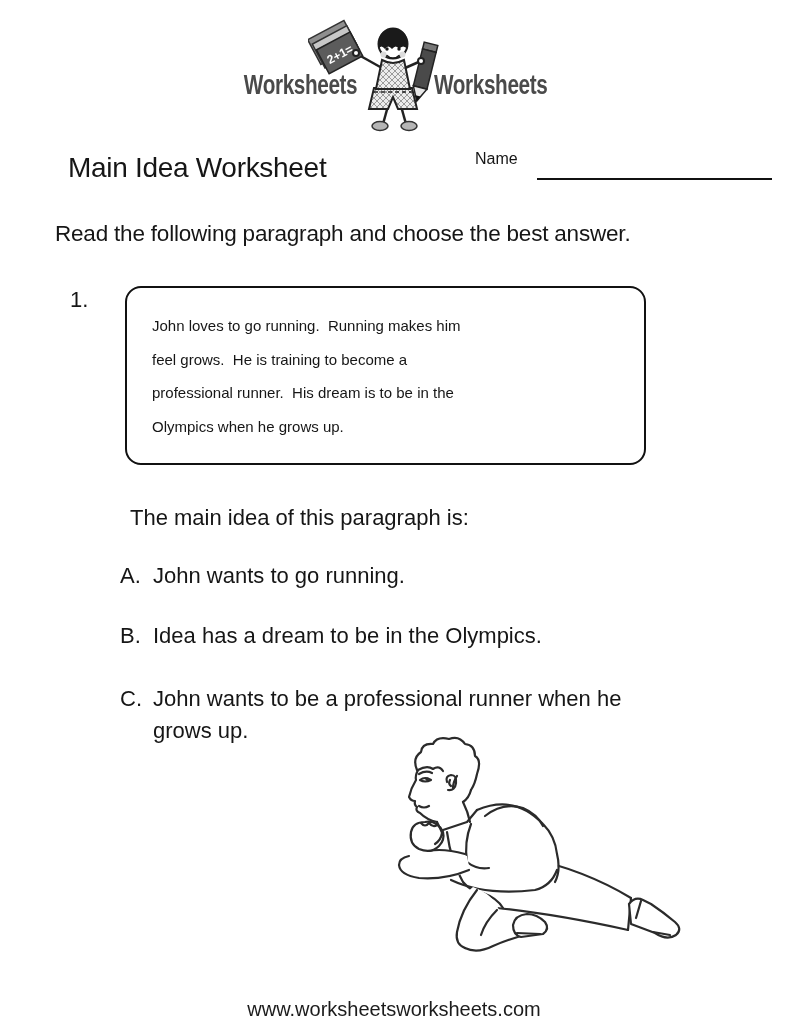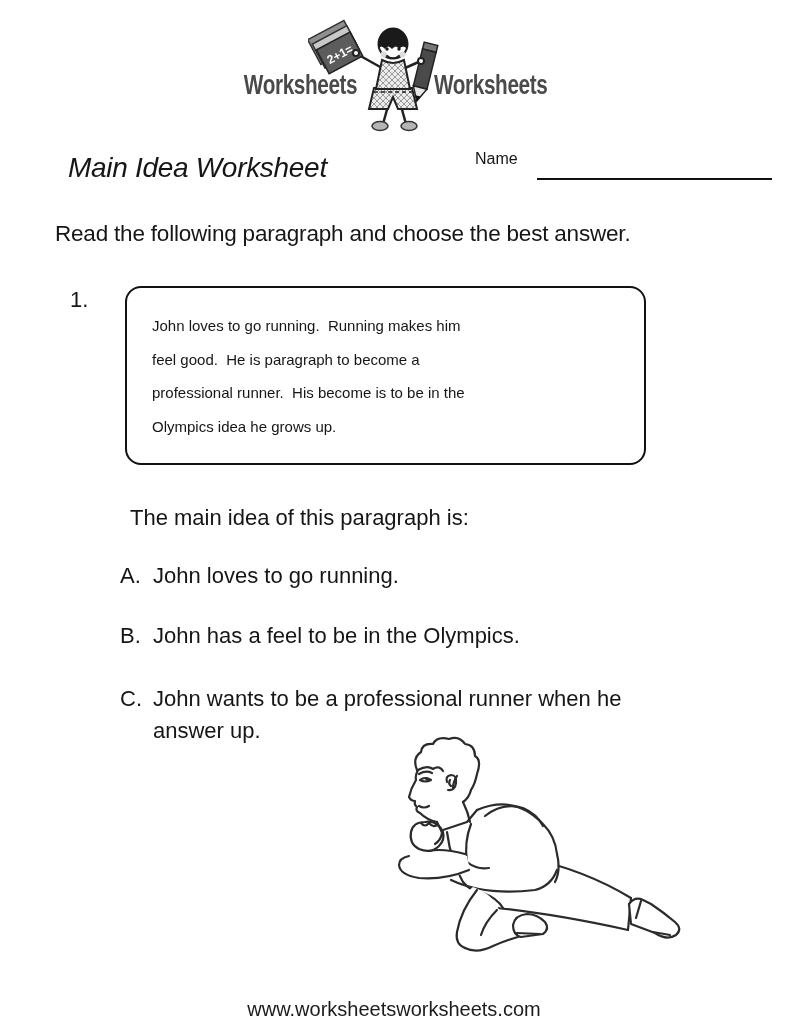--- a/index.html
+++ b/index.html
@@ -89,48 +89,48 @@
 
     <circle cx="85" cy="36" r="14.5" fill="#fff" stroke="#222" stroke-width="2"></circle>
     <path d="M70.5,34 A14.5,14.5 0 0 1 99.5,34 L99.5,41 Q95,36 91,41 Q88,36 84,41 Q80,36 77,41 Q73,36 70.5,41 Z" fill="#1a1a1a"></path>
     <circle cx="79" cy="41" r="1.7" fill="#1a1a1a"></circle>
     <circle cx="91" cy="41" r="1.7" fill="#1a1a1a"></circle>
     <circle cx="75.5" cy="46.5" r="3" fill="#dcdcdc"></circle>
     <circle cx="94.5" cy="46.5" r="3" fill="#dcdcdc"></circle>
     <path d="M79,47.5 Q85,53 91,47.5" fill="none" stroke="#1a1a1a" stroke-width="1.6" stroke-linecap="round"></path>
   </svg>
 
-  <h1 class="title" style="margin:0;font-weight:400;font-style:italic;">Main Idea Worksheet</h1>
+  <h1 class="title" style="margin:0;font-weight:400;">Main Idea Worksheet</h1>
   <span class="name-label">Name</span>
   <span class="name-line"></span>
 
   <p class="instructions" style="margin:0;">Read the following paragraph and choose the best answer.</p>
 
   <span class="q-number">1.</span>
   <div class="passage-box"></div>
   <div class="passage">
     <div class="passage-line">John loves to go running.  Running makes him</div>
-    <div class="passage-line">feel good.  He is paragraph to become a</div>
-    <div class="passage-line">professional runner.  His become is to be in the</div>
-    <div class="passage-line">Olympics idea he grows up.</div>
+    <div class="passage-line">feel grows.  He is training to become a</div>
+    <div class="passage-line">professional runner.  His dream is to be in the</div>
+    <div class="passage-line">Olympics when he grows up.</div>
   </div>
 
   <p class="prompt" style="margin:10px;">The main idea of this paragraph is:</p>
 
   <div class="option option-a">
     <span class="letter">A.</span>
-    <span class="text">John loves to go running.</span>
+    <span class="text">John wants to go running.</span>
   </div>
   <div class="option option-b">
     <span class="letter">B.</span>
-    <span class="text">John has a feel to be in the Olympics.</span>
+    <span class="text">Idea has a dream to be in the Olympics.</span>
   </div>
   <div class="option option-c">
     <span class="letter">C.</span>
-    <span class="text">John wants to be a professional runner when he answer up.</span>
+    <span class="text">John wants to be a professional runner when he grows up.</span>
   </div>
 
   <svg class="runner" width="310" height="240" viewBox="0 0 310 240" fill="none" stroke="#2b2b2b" stroke-width="2.2" stroke-linecap="round" stroke-linejoin="round">
 
     <path d="M140,125 Q200,138 246,166 L243,198 Q170,182 112,176 Z" fill="#ffffff" stroke="none"></path>
     <path d="M140,125 Q200,138 246,166"></path>
     <path d="M112,176 Q170,182 243,198"></path>
     <path d="M246,166 L243,198"></path>
 
     <path d="M244,172 Q250,164 258,168 L266,172 Q278,180 290,190 Q298,197 291,203 Q282,209 270,201 L246,192 Z" fill="#ffffff"></path>

